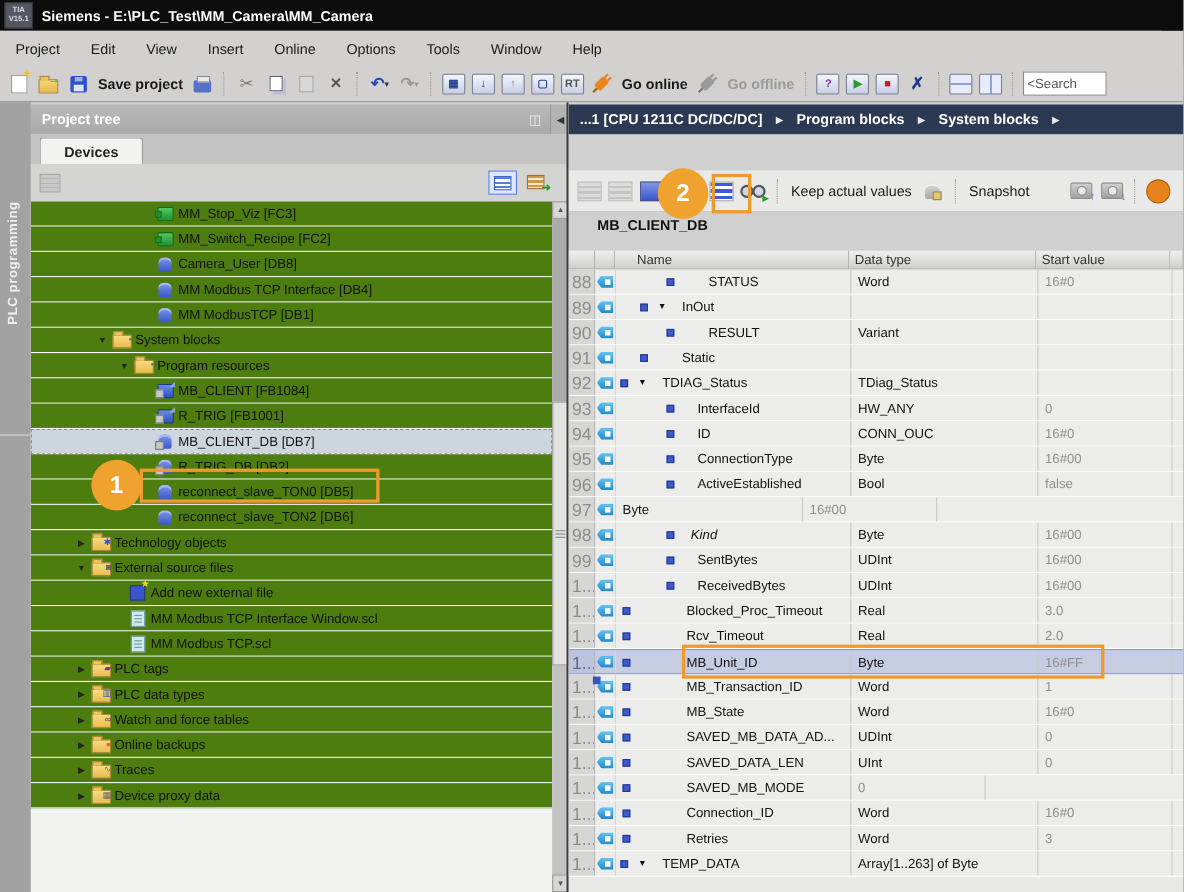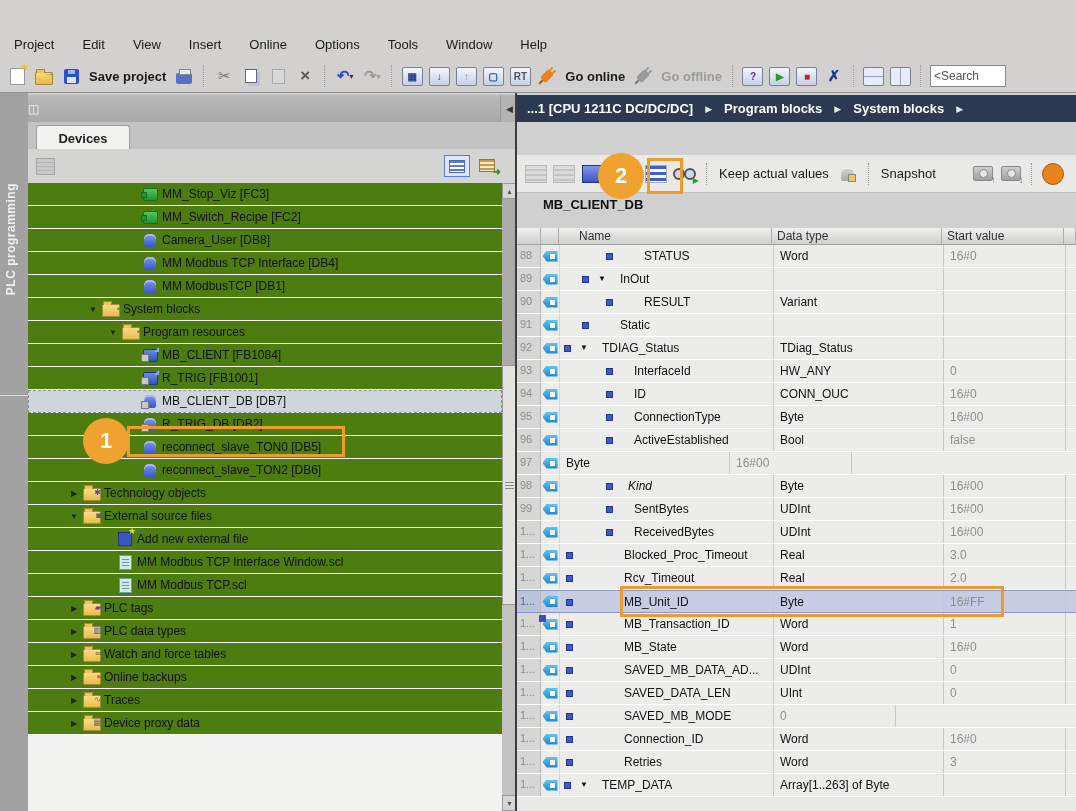--- a/index.html
+++ b/index.html
@@ -132,21 +132,21 @@
   .edlabel{font-size:13px;color:#1a1a1a;padding:0 2px;}
   #edtitle{position:absolute;left:26px;top:104px;font-weight:bold;font-size:13px;color:#111;}
   
   #dbtable{position:absolute;left:0;top:135px;width:559px;height:583px;background:#e8e8e7;}
   #thead{display:flex;height:17px;}
   .hcell{background:linear-gradient(#efefee,#cfcfce);border-right:1px solid #aeaeae;border-bottom:1px solid #a2a2a2;
          font-size:12px;color:#333;box-sizing:border-box;padding:1px 0 0 5px;overflow:hidden;white-space:nowrap;}
   .hc0{width:24px;} .hc1{width:18px;} .hc2{width:213px;padding-left:20px;} .hc3{width:170px;} .hc4{width:122px;} .hc5{flex:1;}
   .drow{display:flex;height:22px;border-bottom:1px solid #fff;background:#ececeb;position:relative;}
   .drow.sel{background:#c6cde3;border-top:1px solid #8b96cc;border-bottom:1px solid #8b96cc;height:21px;}
-  .c0{width:24px;background:#d6d6d5;border-right:1px solid #b8b8b8;color:#8c8c8c;font-size:11px;
+  .c0{width:24px;background:#d6d6d5;border-right:1px solid #b8b8b8;color:#8c8c8c;font-size:16px;
       box-sizing:border-box;padding:4px 0 0 3px;overflow:hidden;}
   .c1{width:18px;border-right:1px solid #d4d4d3;display:flex;align-items:center;justify-content:center;}
   .c2{width:213px;border-right:1px solid #c9c9c8;position:relative;}
   .c3{width:170px;border-right:1px solid #c9c9c8;font-size:12px;color:#111;padding:4px 0 0 6px;box-sizing:border-box;white-space:nowrap;overflow:hidden;}
   .c4{width:122px;border-right:1px solid #c9c9c8;font-size:12px;color:#8e8e8e;padding:4px 0 0 6px;box-sizing:border-box;}
   .c5{flex:1;}
   .drow.sel .c0{background:#bcc4dd;color:#667;}
   .tagic{position:relative;width:15px;height:11px;background:linear-gradient(#62c4f2,#1f86c8);
          clip-path:polygon(0 50%,28% 0,100% 0,100% 100%,28% 100%);}
   .tagic:after{content:"";position:absolute;right:3px;top:3px;width:5px;height:5px;background:#fff;}
@@ -158,20 +158,27 @@
   .ocircle{position:absolute;width:46px;height:46px;border-radius:50%;background:#F0A22E;z-index:21;
            color:#fff;font-size:22px;font-weight:bold;display:flex;align-items:center;justify-content:center;}
   #fillhandle{position:absolute;left:539px;top:615px;width:7px;height:7px;background:#3850c0;z-index:22;}
   .halfcircle{position:absolute;width:22px;height:22px;border-radius:50%;background:#e8821d;border:1px solid #a85c10;box-sizing:border-box;}
 </style>
 </head>
 <body>
 
 <div id="app">
 
+  <div id="titlebar">
+    <div class="tialogo">
+      <span>TIA</span>
+        <span>V15.1</span>
+    </div>
+    <span id="titletext">Siemens  -  E:\PLC_Test\MM_Camera\MM_Camera</span>
+  </div>
 
   <div id="menubar">
       <span class="menuitem">Project</span>
       <span class="menuitem">Edit</span>
       <span class="menuitem">View</span>
       <span class="menuitem">Insert</span>
       <span class="menuitem">Online</span>
       <span class="menuitem">Options</span>
       <span class="menuitem">Tools</span>
       <span class="menuitem">Window</span>
@@ -262,20 +269,21 @@
     <input id="searchbox" readonly="" value="&lt;Search" style="">
   </div>
 
   <div id="rail">
     <div id="raillabel">PLC programming</div>
     <div id="raildiv"></div>
   </div>
 
   <div id="treepanel">
     <div id="treeheader">
+      <span class="t">Project tree</span>
       <span class="panes">◫</span>
     </div>
     <div id="collapsebtn">
         <span>◀</span>
       </div>
     <div id="tabstrip">
       <div id="devtab">Devices</div>
     </div>
     <div id="treetoolbar">
       <span class="ttb-grid"></span>

